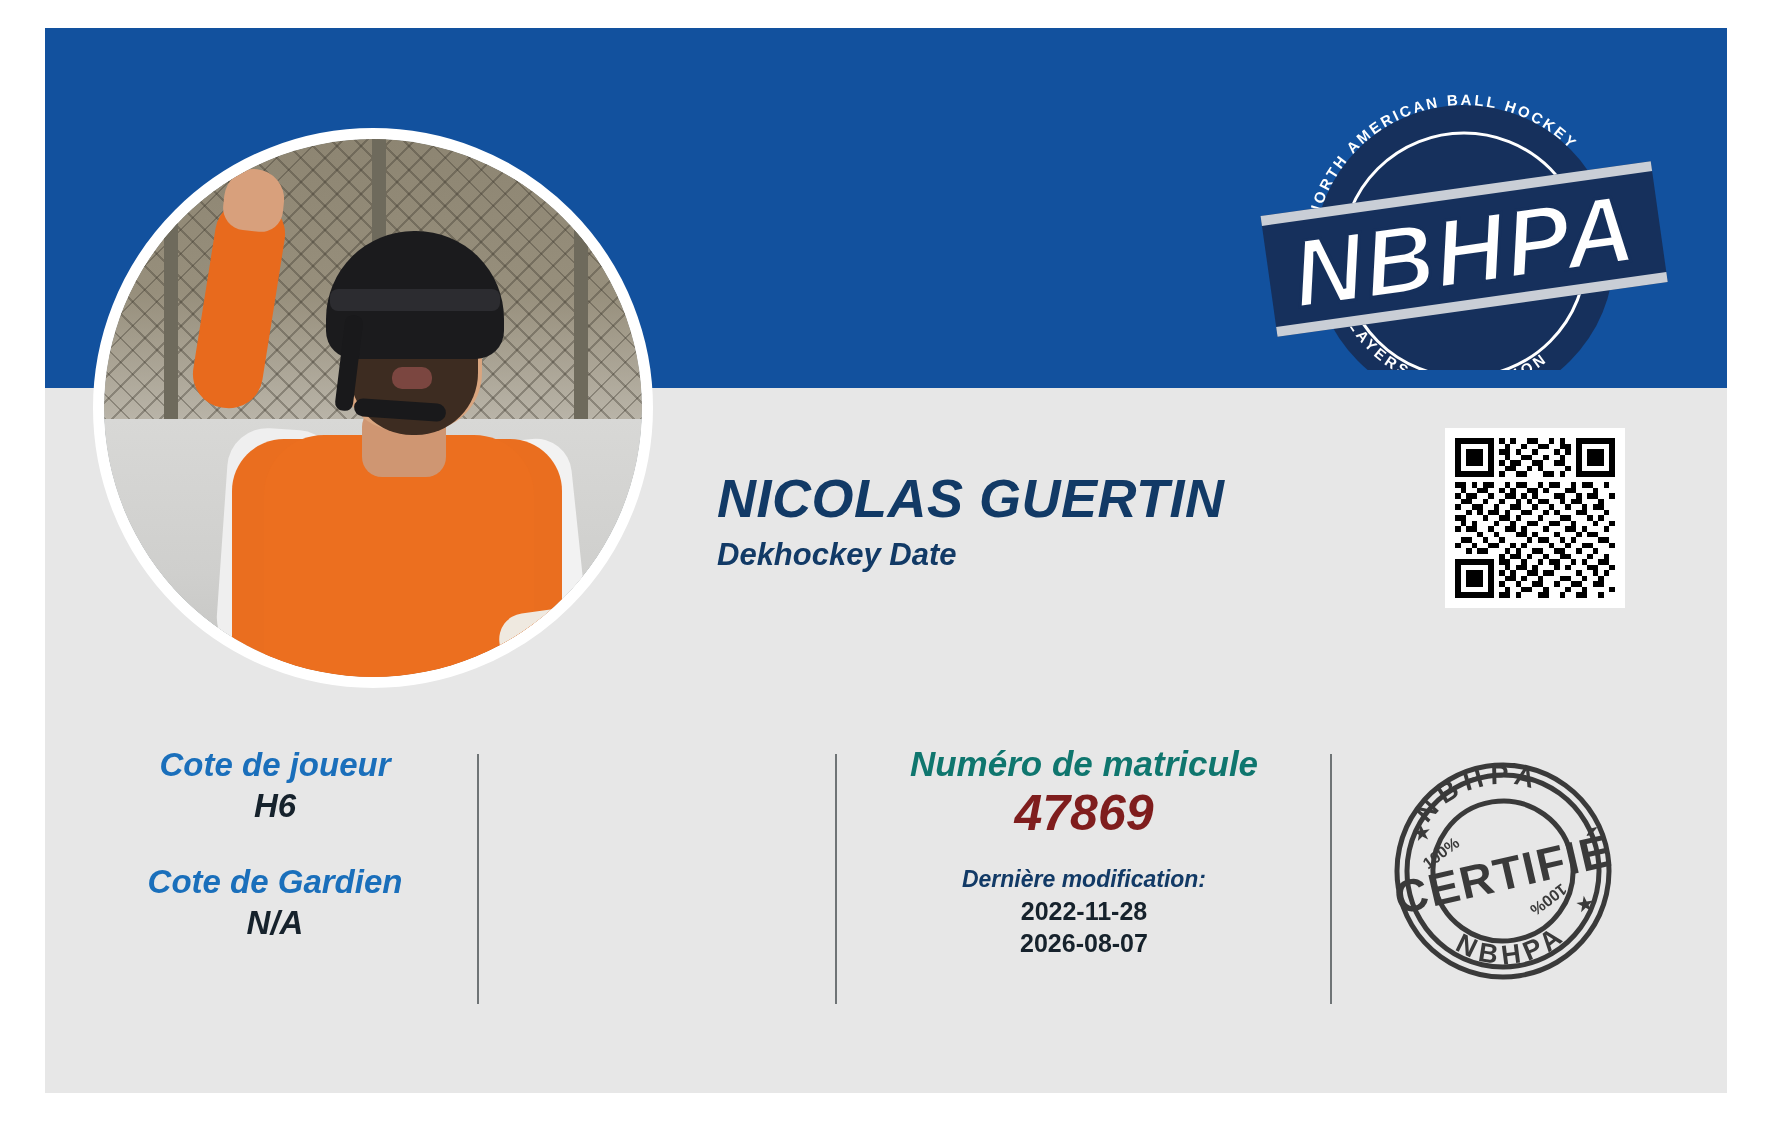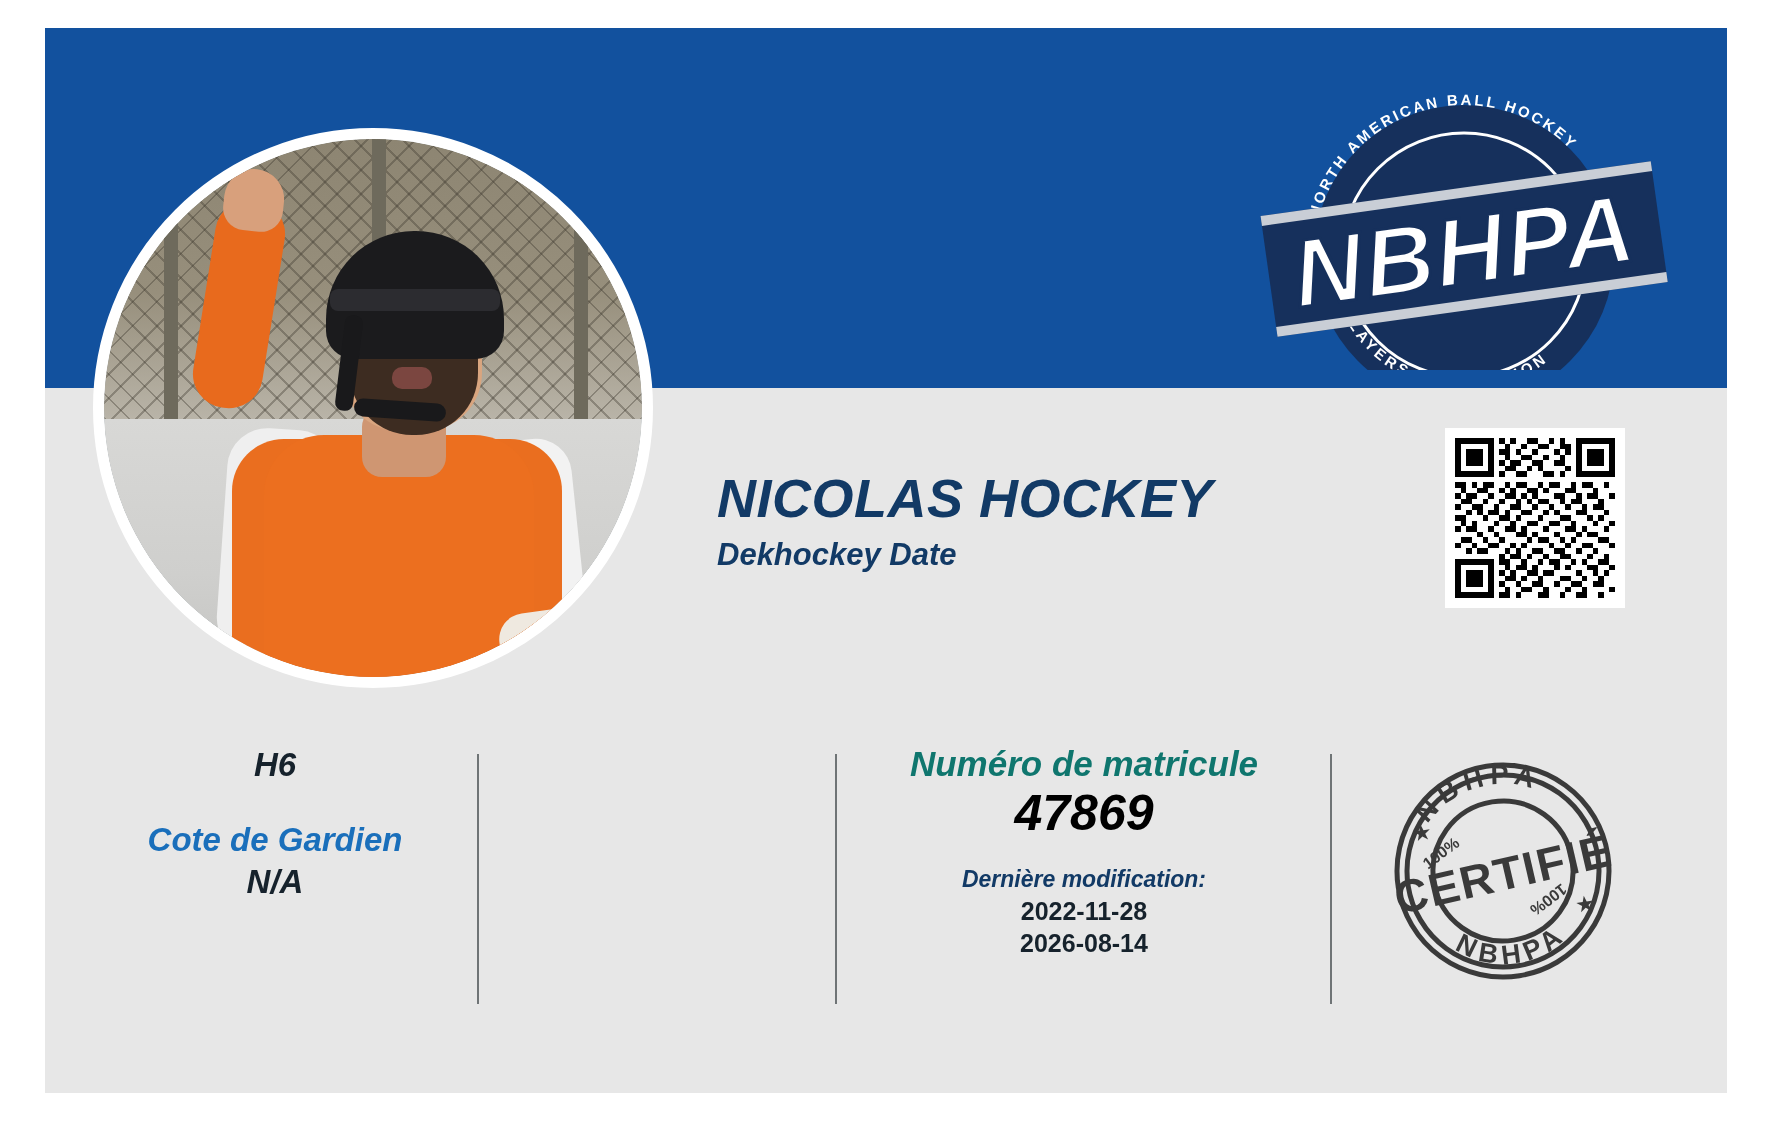--- a/index.html
+++ b/index.html
@@ -285,21 +285,21 @@
   .lbl-big {
     font-size: 35px;
     font-weight: bold;
     font-style: italic;
     color: #0f766e;
   }
   .matricule-num {
     font-size: 50px;
     font-weight: bold;
     font-style: italic;
-    color: #000000;
+    color: #7f1d1d;
     line-height: 1.1;
     margin-top: 2px;
   }
   .meta-lbl {
     font-size: 23px;
     font-weight: bold;
     font-style: italic;
     color: #123a66;
     line-height: 1.3;
   }
@@ -371,21 +371,21 @@
       <g transform="rotate(-8 215 168)">
         <rect x="18" y="108" width="394" height="122" fill="#16305c"></rect>
         <rect x="18" y="108" width="394" height="10" fill="#c9ced6"></rect>
         <rect x="18" y="220" width="394" height="10" fill="#c9ced6"></rect>
         <text x="215" y="204" text-anchor="middle" font-family="'Liberation Sans', sans-serif" font-size="96" font-weight="bold" font-style="italic" fill="#ffffff" stroke="#16305c" stroke-width="3" letter-spacing="2">NBHPA</text>
       </g>
     </svg>
   </div>
 
   <div class="name-block">
-    <div class="player-name">NICOLAS HOCKEY</div>
+    <div class="player-name">NICOLAS GUERTIN</div>
     <div class="player-team">Dekhockey Date</div>
   </div>
 
   <div class="qr-box">
     <svg viewBox="0 0 29 29" shape-rendering="crispEdges">
       <rect width="29" height="29" fill="#ffffff"></rect>
       <g fill="#000000">
         <rect x="0" y="0" width="7" height="1"></rect>
           <rect x="0" y="6" width="7" height="1"></rect>
         <rect x="0" y="0" width="1" height="7"></rect>
@@ -600,34 +600,35 @@
     </svg>
   </div>
 
   <div class="info-row">
 
     <div class="divider div1"></div>
     <div class="divider div2"></div>
     <div class="divider div3"></div>
 
     <div class="col col-1">
+      <div class="lbl">Cote de joueur</div>
       <div class="val">H6</div>
       <div class="sp-34"></div>
       <div class="lbl">Cote de Gardien</div>
       <div class="val">N/A</div>
     </div>
 
 
     <div class="col col-3">
       <div class="lbl-big">Numéro de matricule</div>
       <div class="matricule-num">47869</div>
       <div class="sp-24"></div>
       <div class="meta-lbl">Dernière modification:</div>
       <div class="meta-val">2022-11-28</div>
-      <div class="meta-val">2026-08-14</div>
+      <div class="meta-val">2026-08-07</div>
     </div>
   </div>
 
   <div class="stamp">
     <svg viewBox="0 0 280 250" width="280" height="250">
       <defs>
         <path id="stTop" d="M 48 130 A 92 92 0 0 1 232 130"></path>
         <path id="stBot" d="M 52 130 A 88 88 0 0 0 228 130"></path>
       </defs>
       <g transform="rotate(-9 140 125)" fill="none" stroke="#3a3a3a" stroke-width="5">

